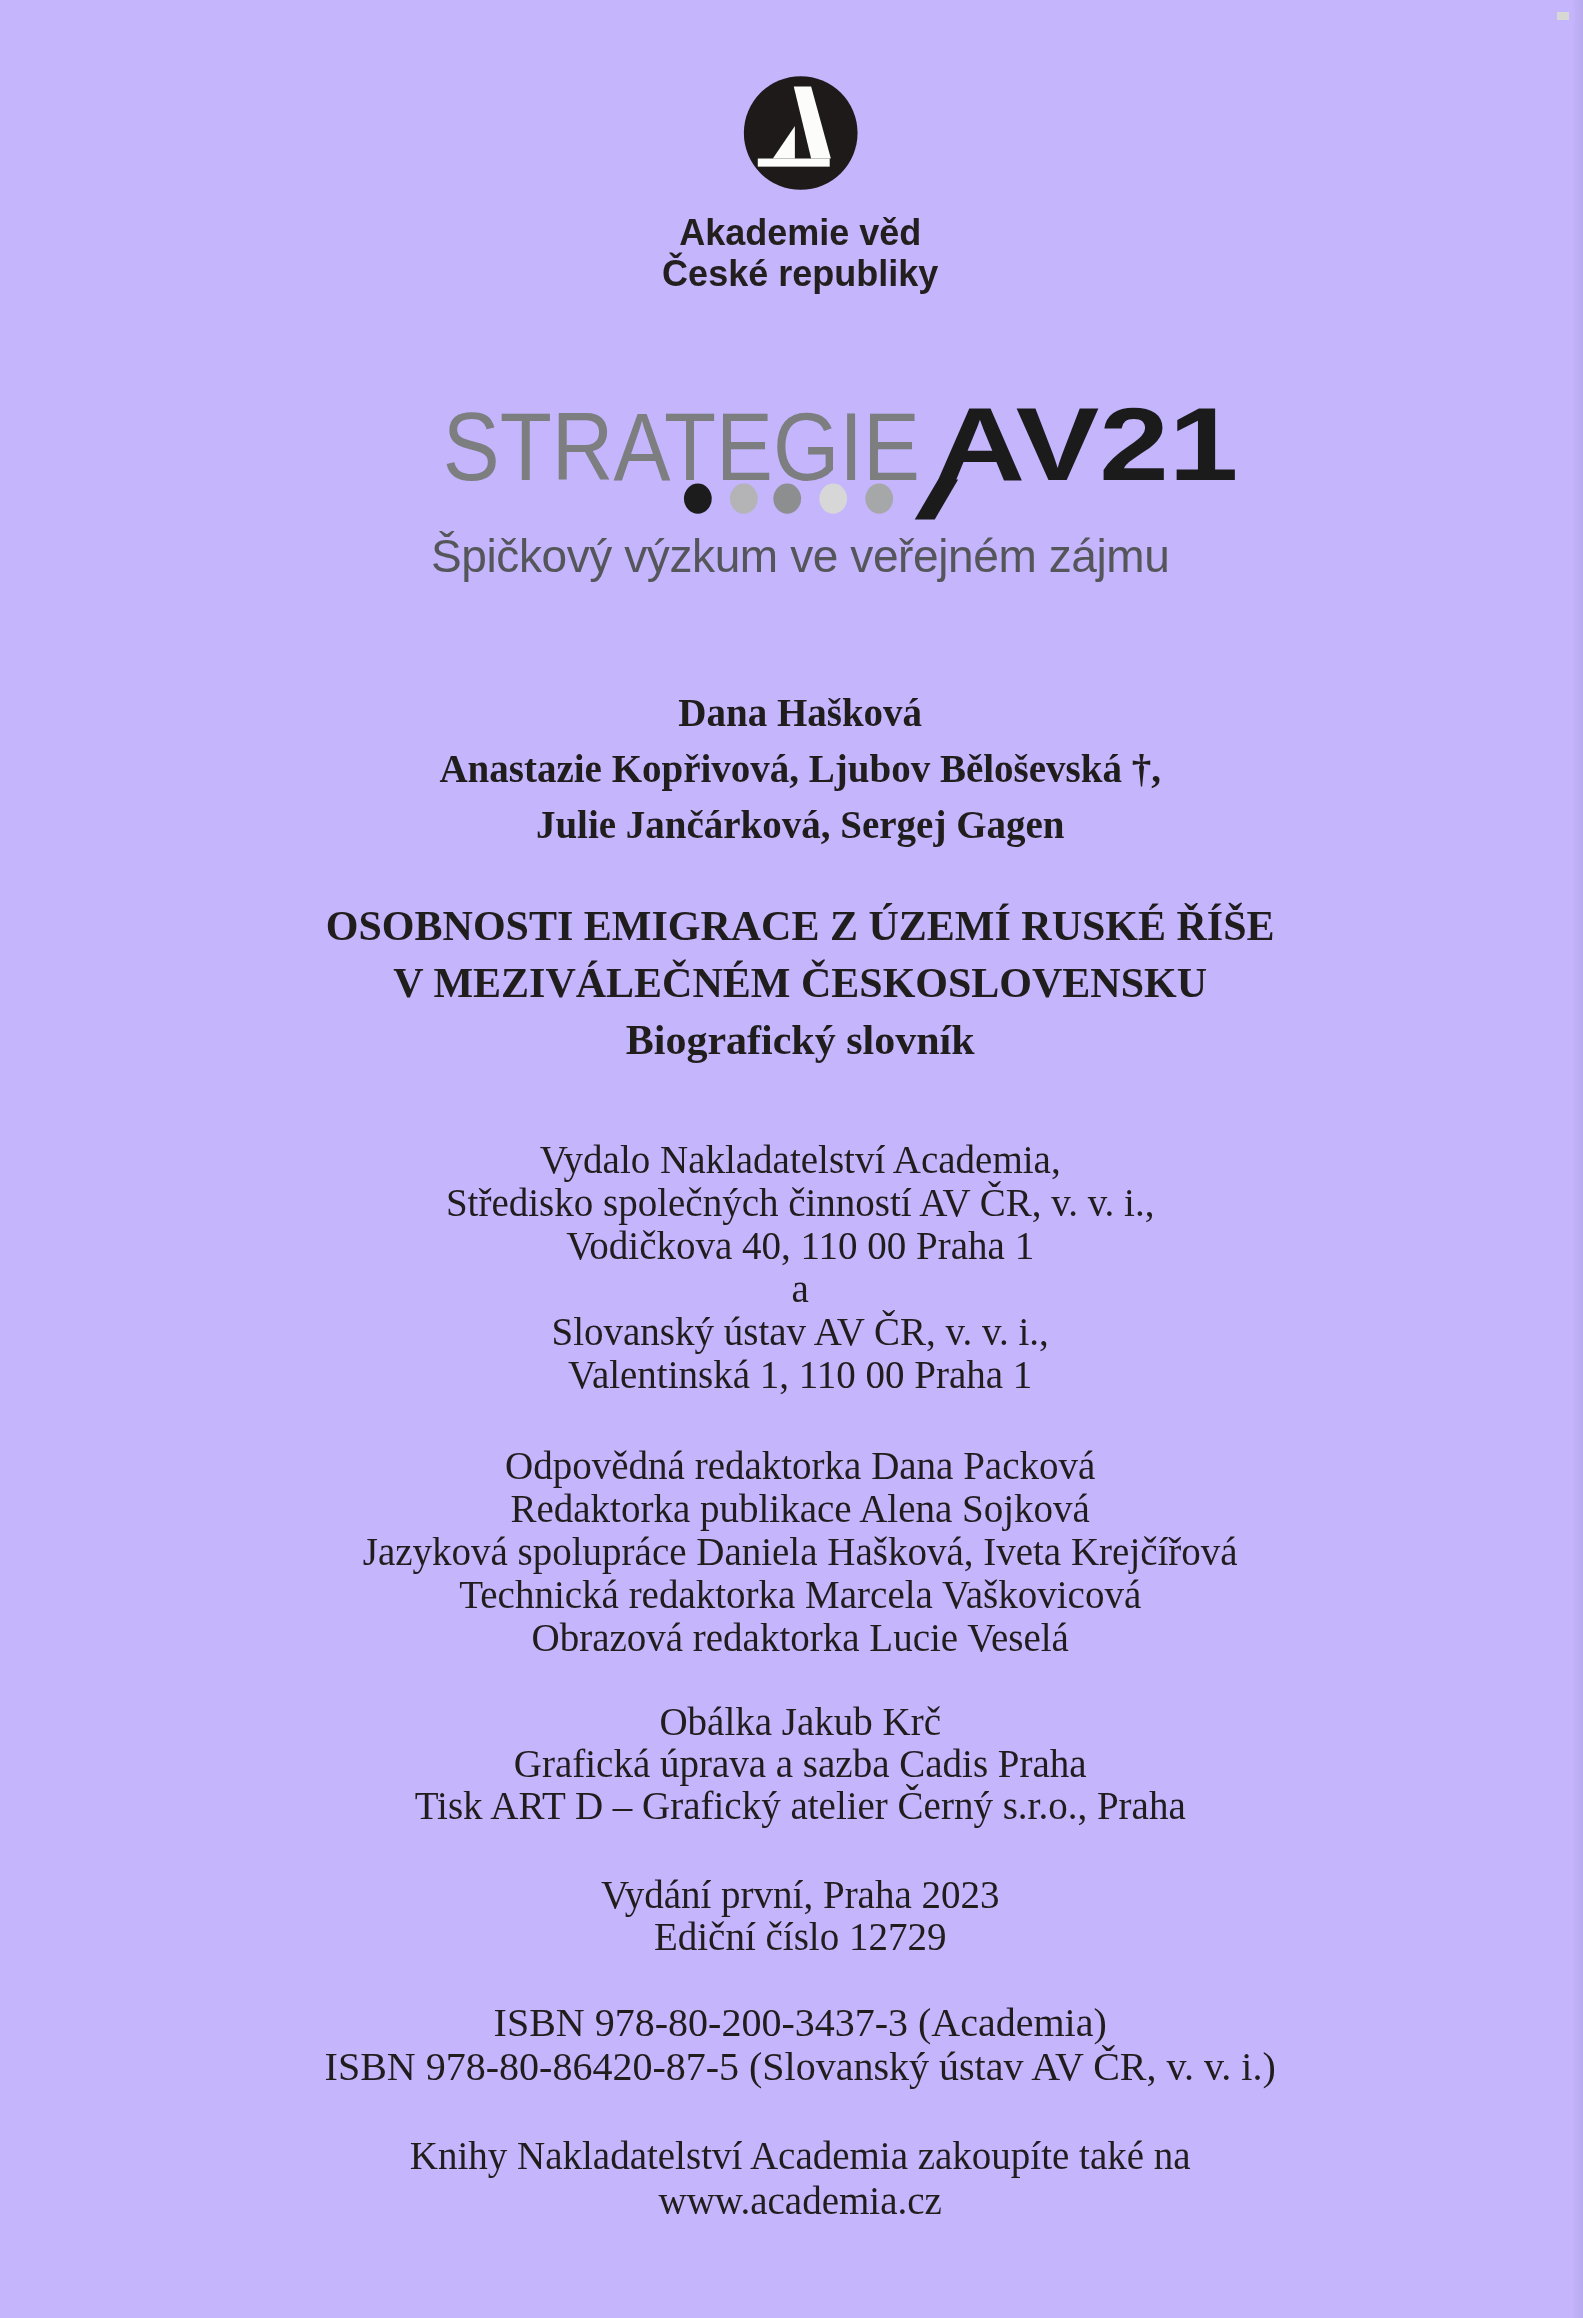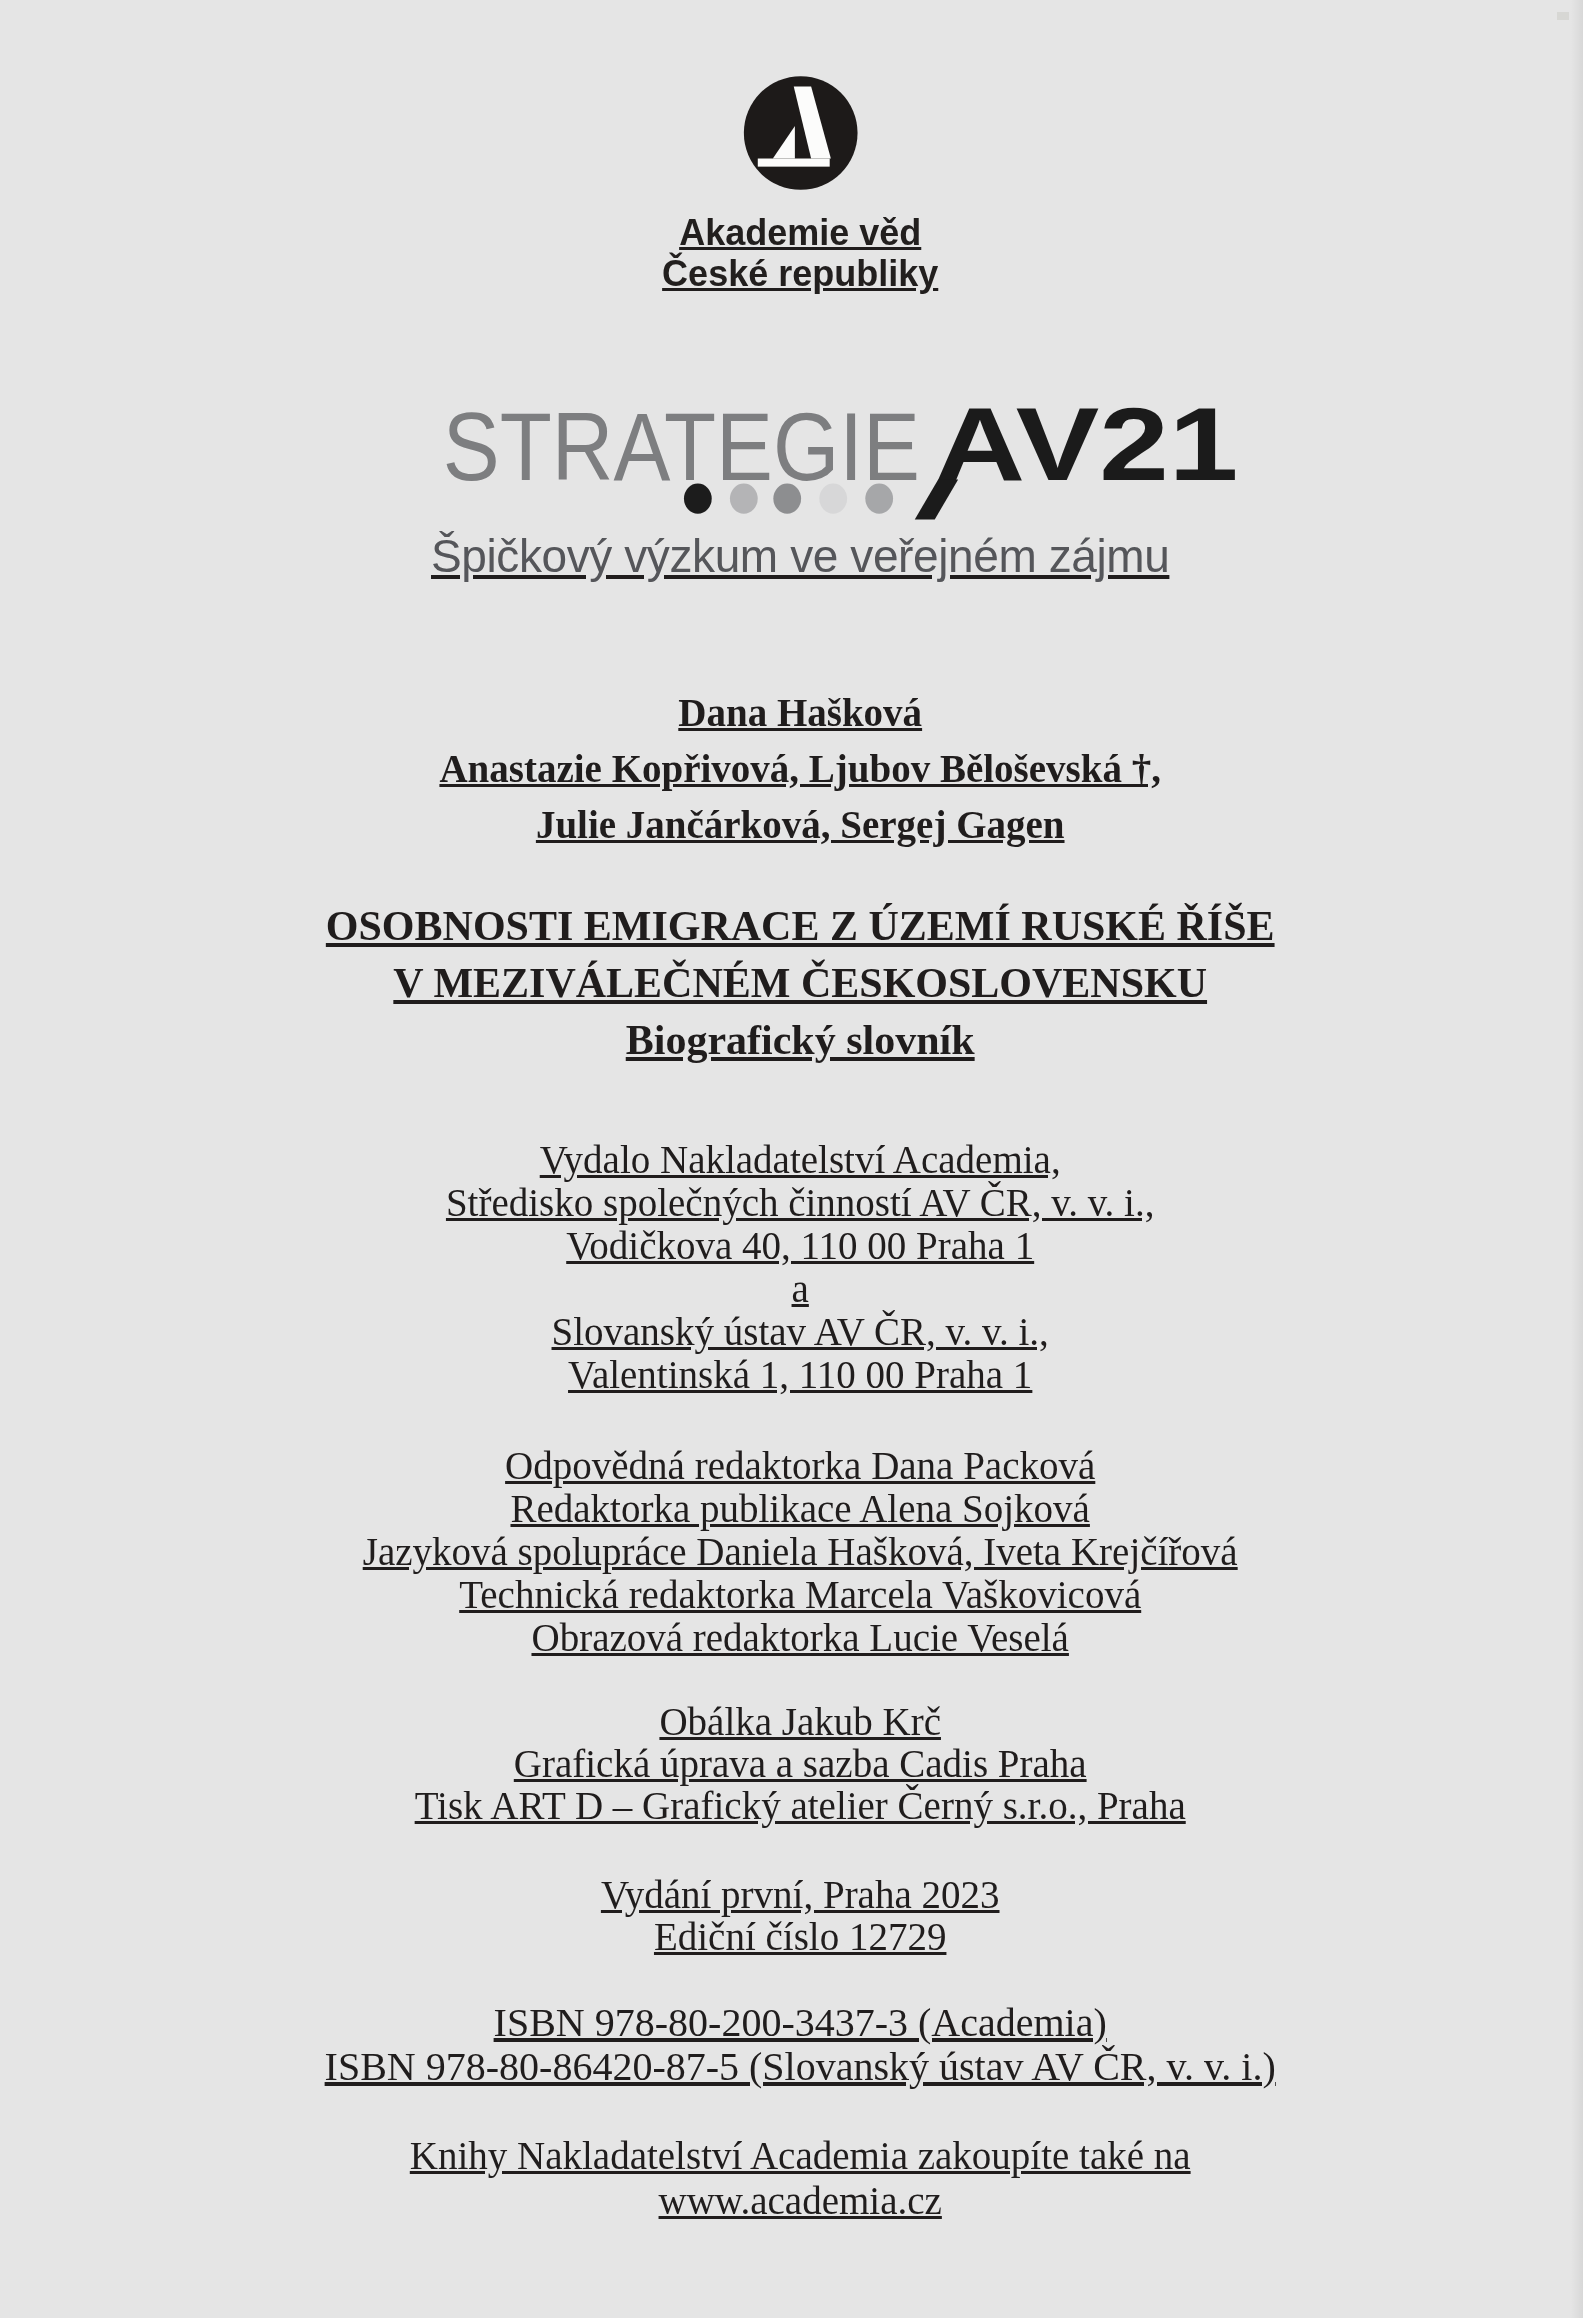--- a/index.html
+++ b/index.html
@@ -1,23 +1,22 @@
 <!DOCTYPE html>
 <html style="font-size:14px"><head>
 <meta charset="utf-8">
 <style>
   html,body { margin:0; padding:0; background:#ffffff; }
   .page {
     position:relative;
     width:1583px; height:2319px;
-    background:#e5e5e5;
+    background:#c4b5fd;
     overflow:hidden;
     font-family:"Liberation Serif", serif;
     color:#201d1d;
-    text-decoration:underline;
   }
   .page-edge-shade {
     position:absolute; top:0; right:0; width:12px; height:100%;
     background:linear-gradient(to right, rgba(0,0,0,0), rgba(0,0,0,0.06));
   }
   .scan-speck {
     position:absolute; top:12px; right:14px; width:12px; height:7.8px;
     background:#d7d7d4;
   }
   .content {

